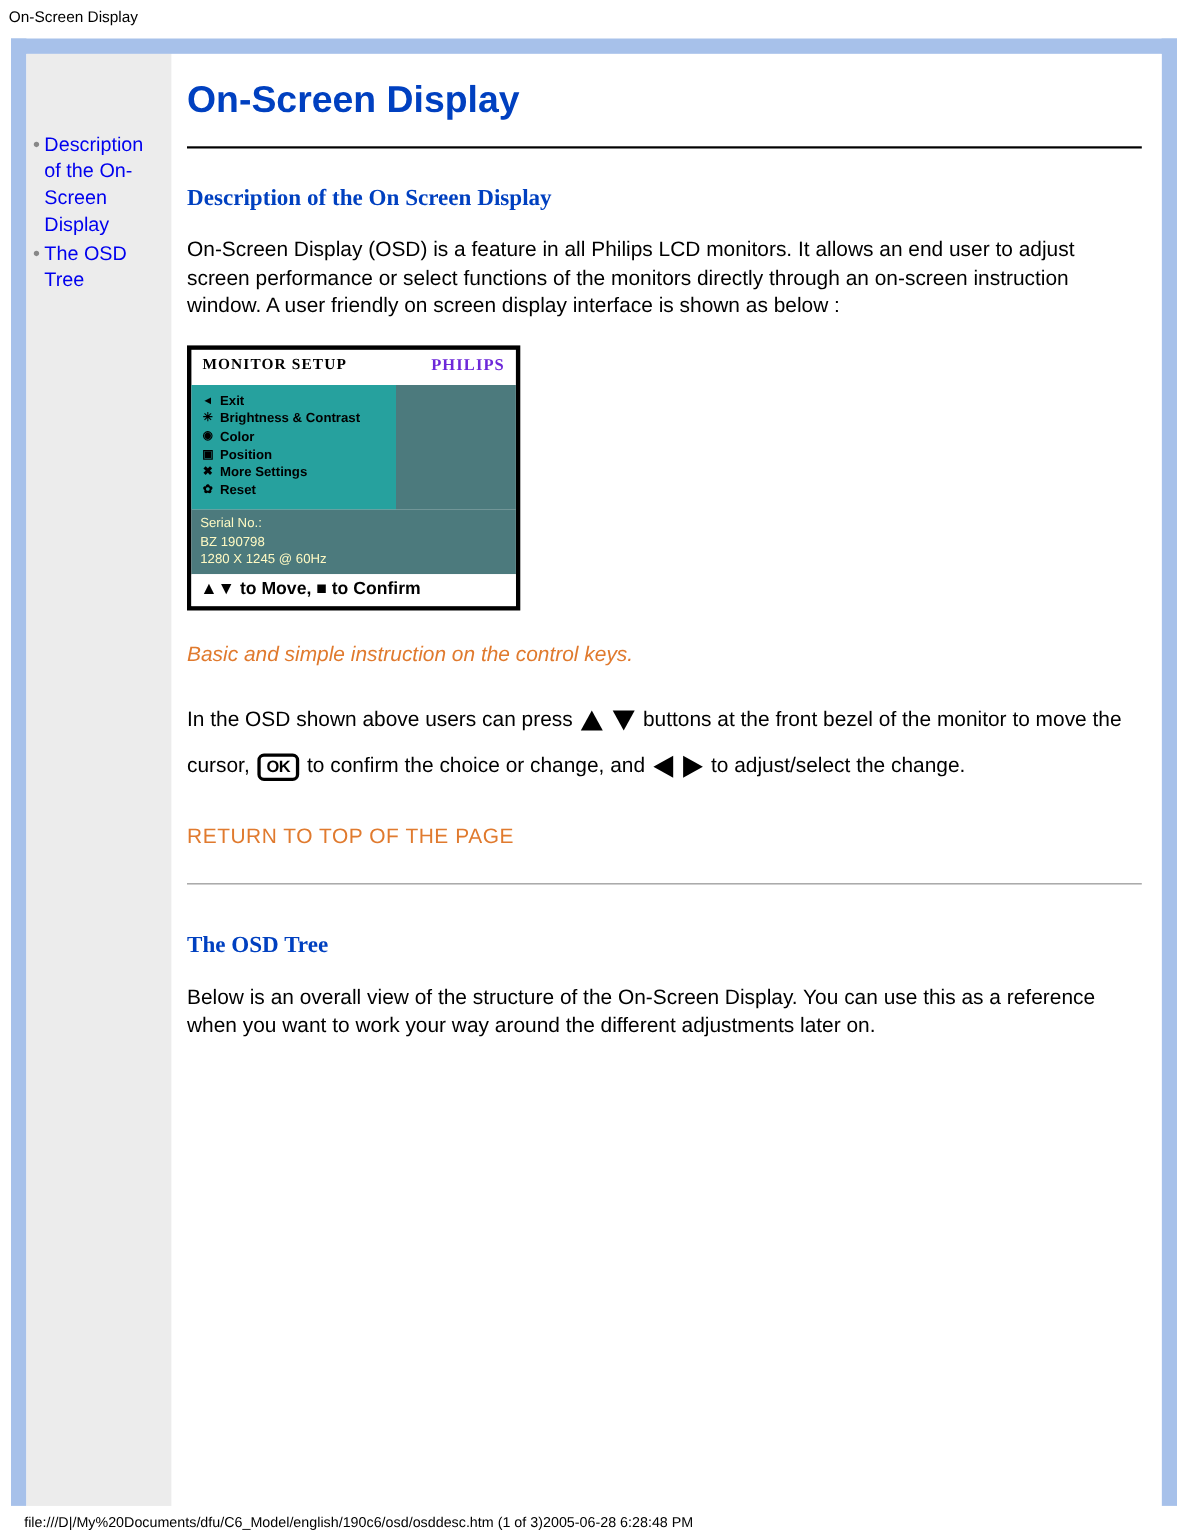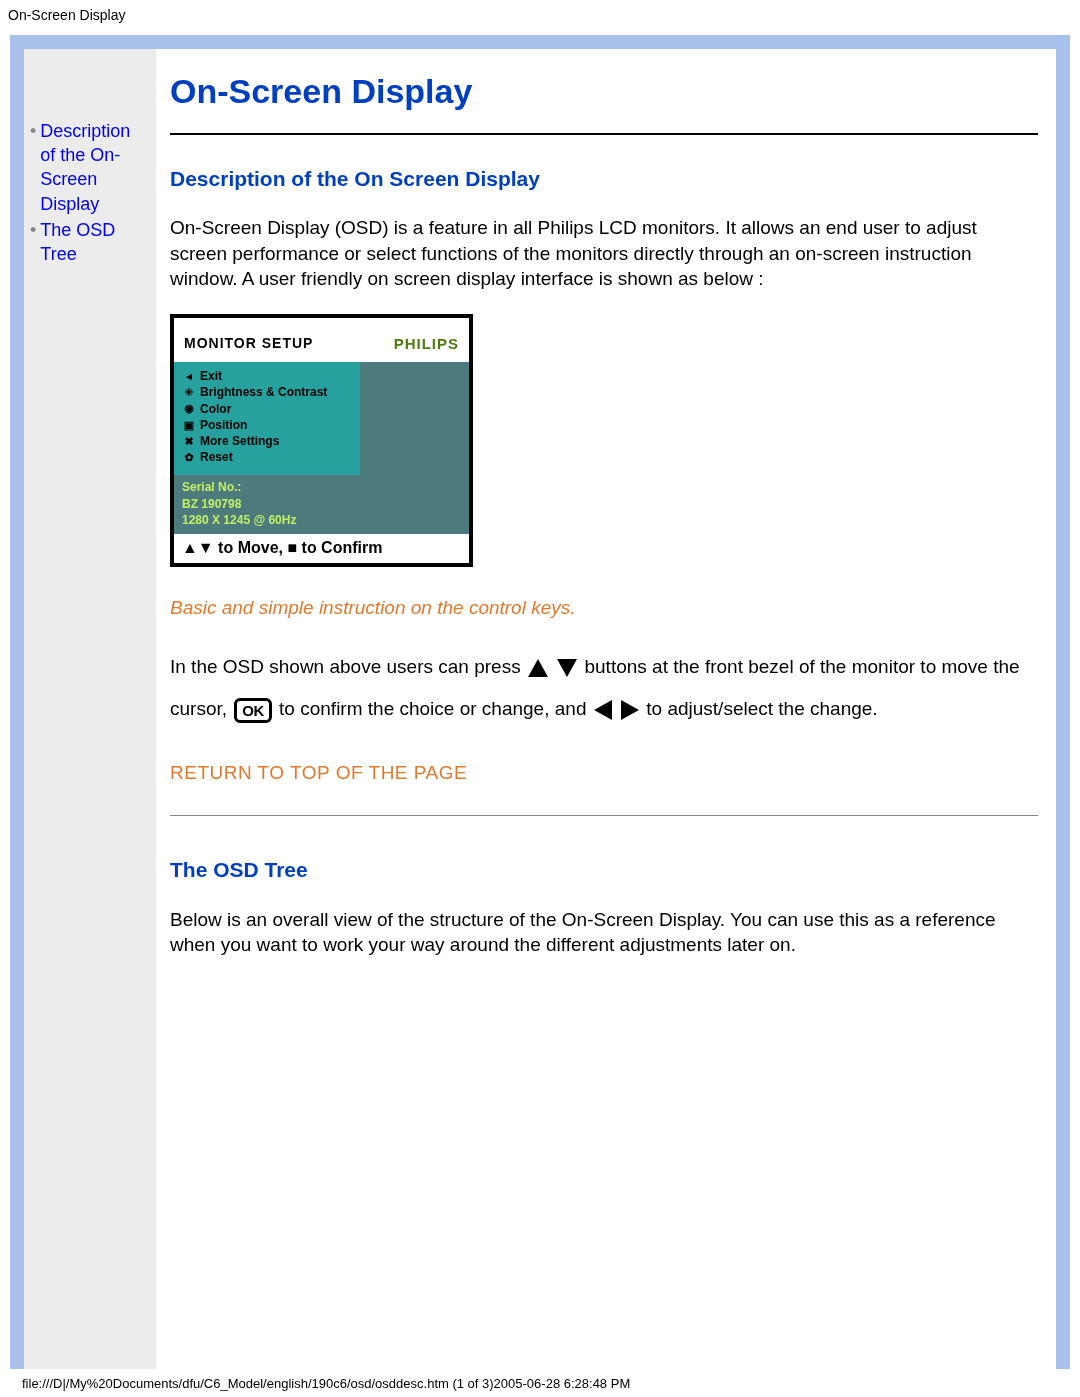--- a/index.html
+++ b/index.html
@@ -56,20 +56,21 @@
   hr.sep {
     border: none;
     border-top: 2px solid #000;
     margin: 0 0 30px 0;
   }
   h2.section {
     color: #0040c0;
     font-size: 21px;
     font-weight: bold;
     margin: 0 0 22px 0;
+    font-family: Liberation Serif, serif;
   }
   h3.orange-q {
     color: #e07a2e;
     font-style: italic;
     font-weight: bold;
     font-size: 19px;
     margin: 0 0 22px 0;
   }
   p.body {
     margin: 0 0 22px 0;
@@ -77,29 +78,31 @@
   .osd-panel {
     width: 295px;
     border: 4px solid #000;
     background: #ffffff;
     margin-bottom: 28px;
     font-family: Arial, sans-serif;
   }
   .osd-top {
     display: flex;
     justify-content: space-between;
-    padding: 16px 10px 8px 10px;
+    align-items: center;
+    padding: 4px 10px 8px 10px;
+    font-family: Liberation Serif, serif;
   }
   .osd-top .setup {
     font-size: 14px;
     font-weight: bold;
     letter-spacing: 1px;
   }
   .osd-top .brand {
-    color: #4d7c0f;
+    color: #6d28d9;
     font-weight: bold;
     font-size: 15px;
     letter-spacing: 1px;
   }
   .osd-mid {
     display: flex;
   }
   .osd-menu {
     background: #26a19e;
     color: #000;
@@ -110,23 +113,23 @@
     line-height: 1.35;
   }
   .osd-menu .row { display:flex; align-items:center; }
   .osd-menu .sym { width:14px; display:inline-block; text-align:center; margin-right:4px; font-size:11px; }
   .osd-fill {
     flex: 1;
     background: #4c7a7d;
   }
   .osd-serial {
     background: #4c7a7d;
-    color: #bef264;
+    color: #fef9c3;
     font-size: 12px;
-    font-weight: bold;
+    font-weight: normal;
     padding: 4px 8px 6px 8px;
     line-height: 1.35;
   }
   .osd-bottom {
     background: #ffffff;
     font-size: 16px;
     font-weight: bold;
     padding: 3px 8px 4px 8px;
   }
   .orange-instruction {

